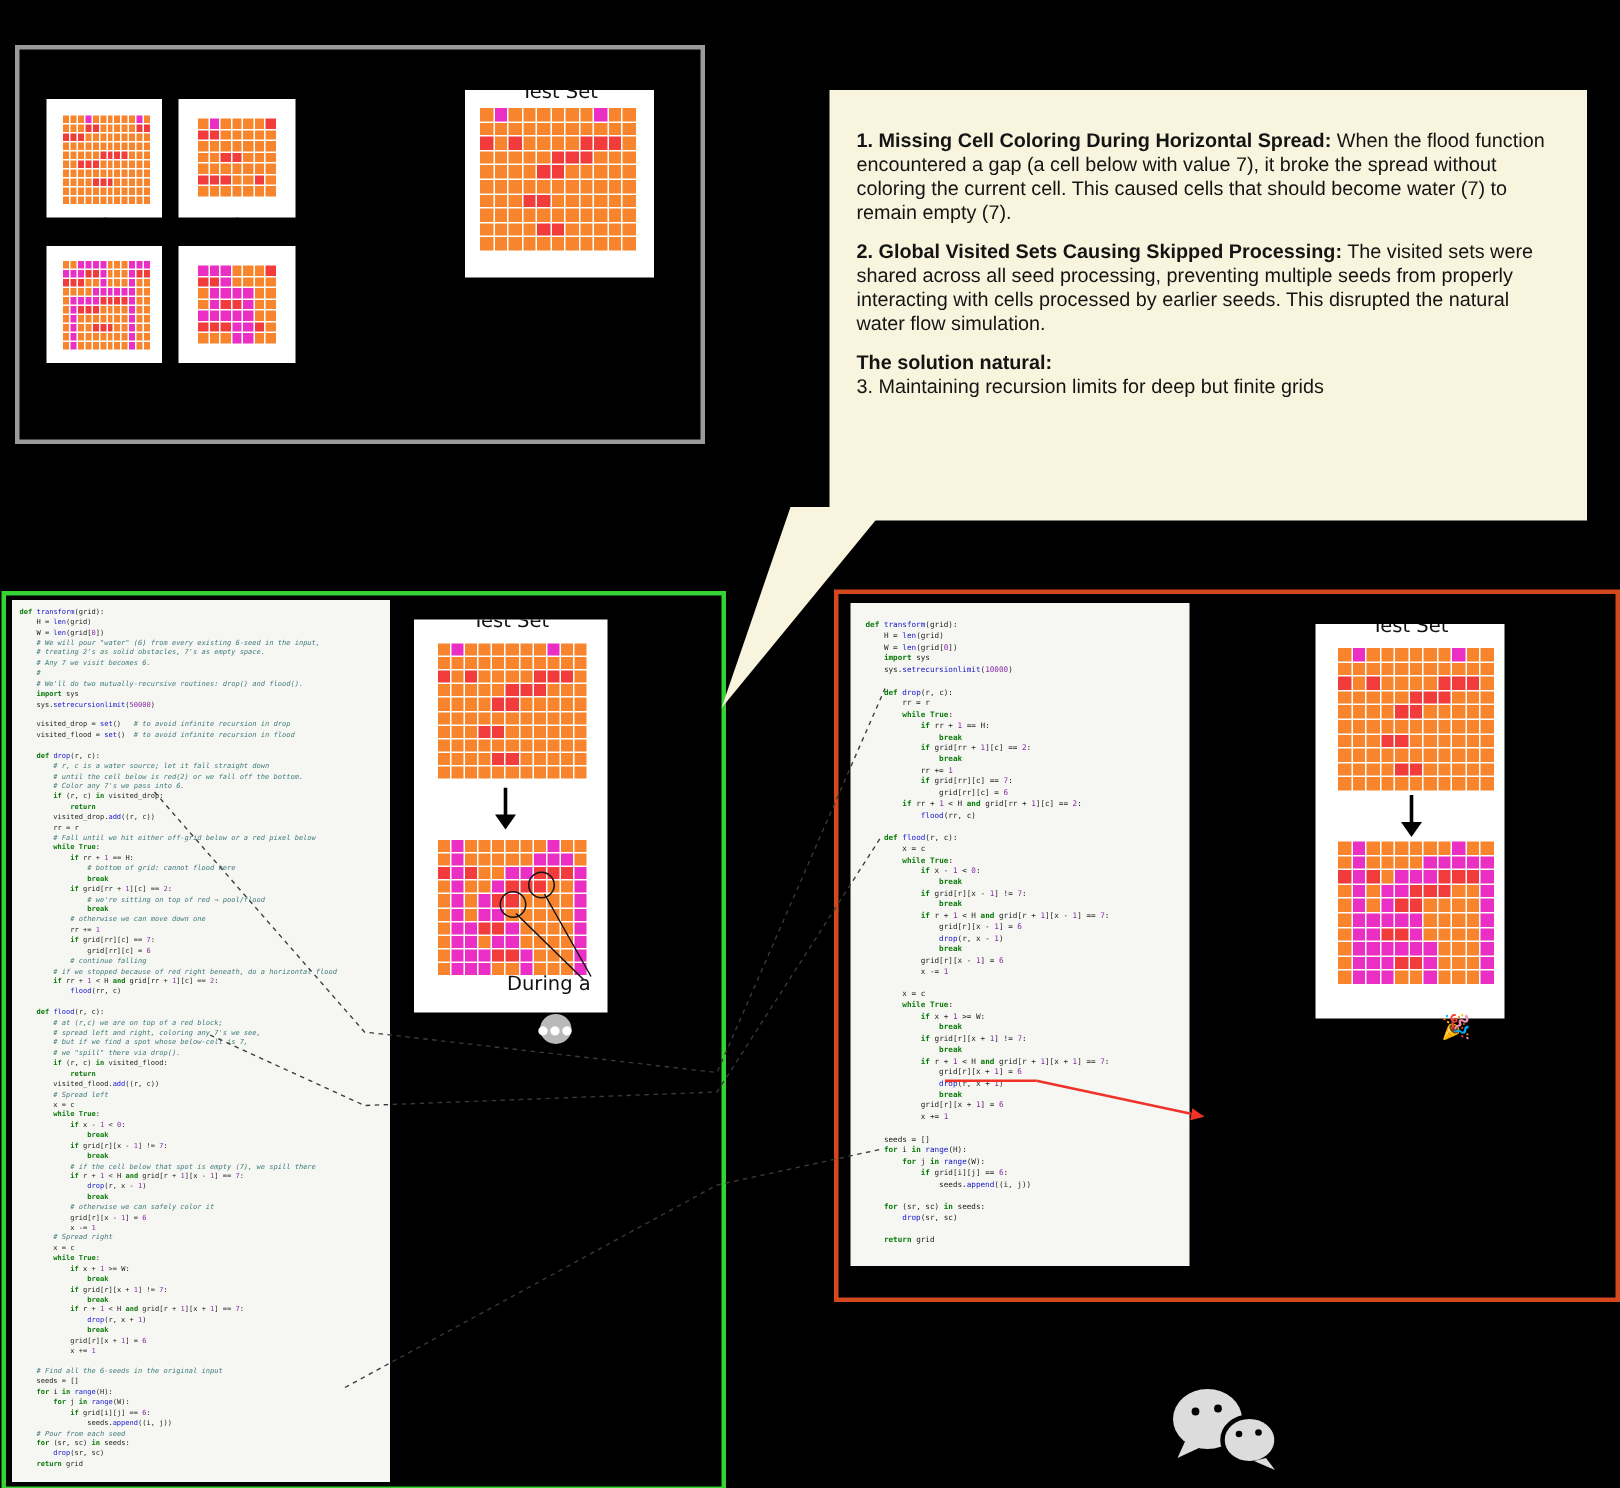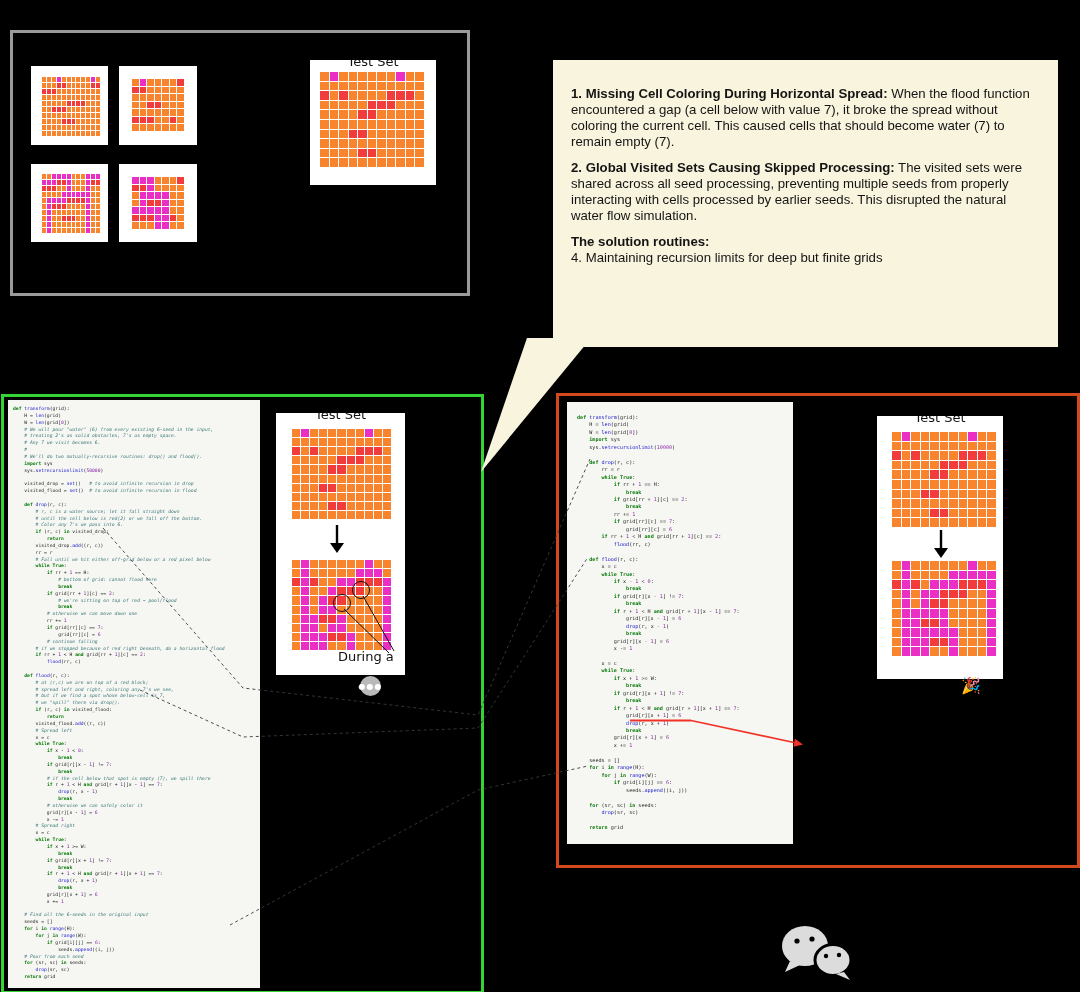--- a/index.html
+++ b/index.html
@@ -558,22 +558,22 @@
       <polygon points="1,8 11,8 6,15" fill="#000"></polygon>
     </svg>
   </div>
 
   <div id="bubble" class="abs">
     <div class="gap"></div>
     <div><b>1. Missing Cell Coloring During Horizontal Spread:</b><span> When the flood function encountered a gap (a cell below with value 7), it broke the spread without coloring the current cell. This caused cells that should become water (7) to remain empty (7).</span></div>
     <div class="gap"></div>
     <div><b>2. Global Visited Sets Causing Skipped Processing:</b><span> The visited sets were shared across all seed processing, preventing multiple seeds from properly interacting with cells processed by earlier seeds. This disrupted the natural water flow simulation.</span></div>
     <div class="gap"></div>
-    <div><b>The solution routines:</b></div>
-    <div>4. Maintaining recursion limits for deep but finite grids</div>
+    <div><b>The solution natural:</b></div>
+    <div>3. Maintaining recursion limits for deep but finite grids</div>
   </div>
 
   <div id="green-box" class="abs">
     <div id="left-code" class="code-panel">
         <div class="cl"><span class="kw">def</span> <span class="fn">transform</span>(grid):</div>
         <div class="cl">    H = <span class="fn">len</span>(grid)</div>
         <div class="cl">    W = <span class="fn">len</span>(grid[<span class="num">0</span>])</div>
         <div class="cl">    <span class="cm"># We will pour "water" (6) from every existing 6-seed in the input,</span></div>
         <div class="cl">    <span class="cm"># treating 2's as solid obstacles, 7's as empty space.</span></div>
         <div class="cl">    <span class="cm"># Any 7 we visit becomes 6.</span></div>

